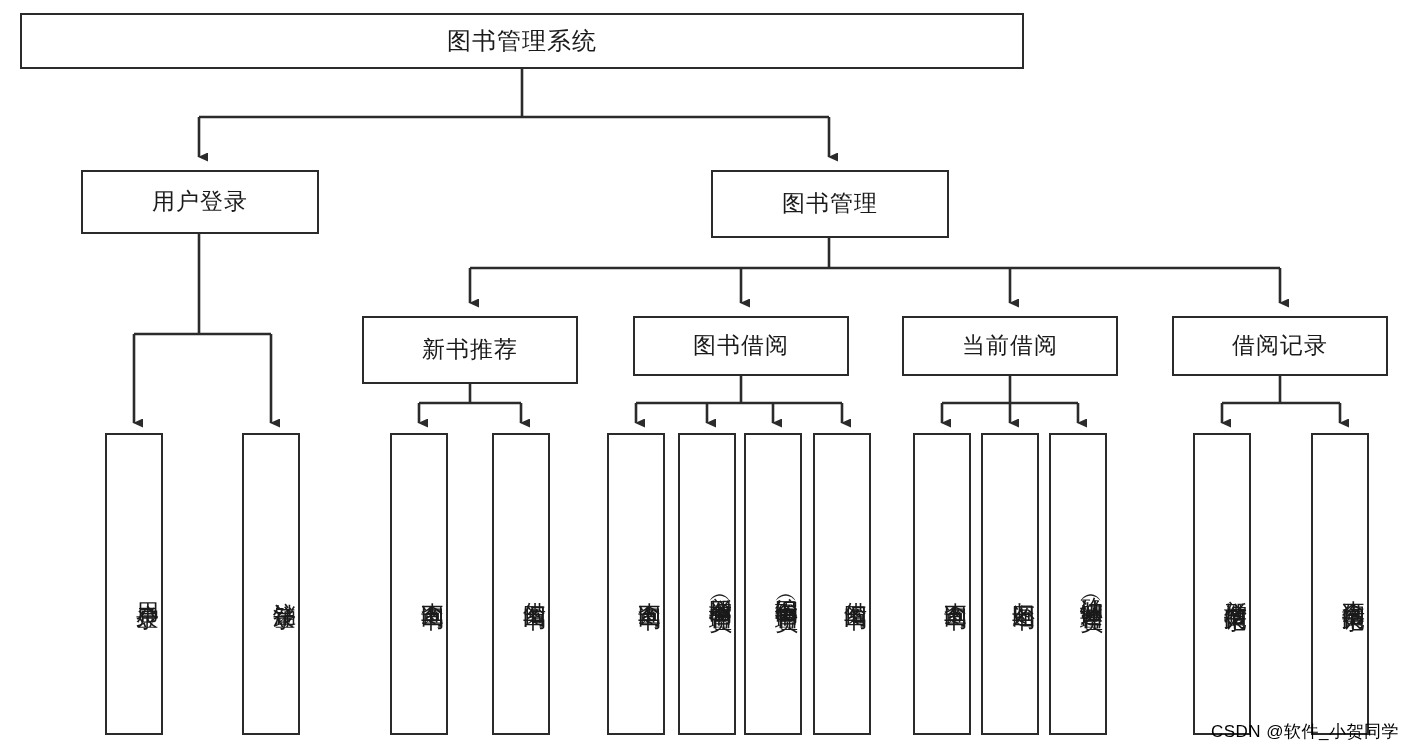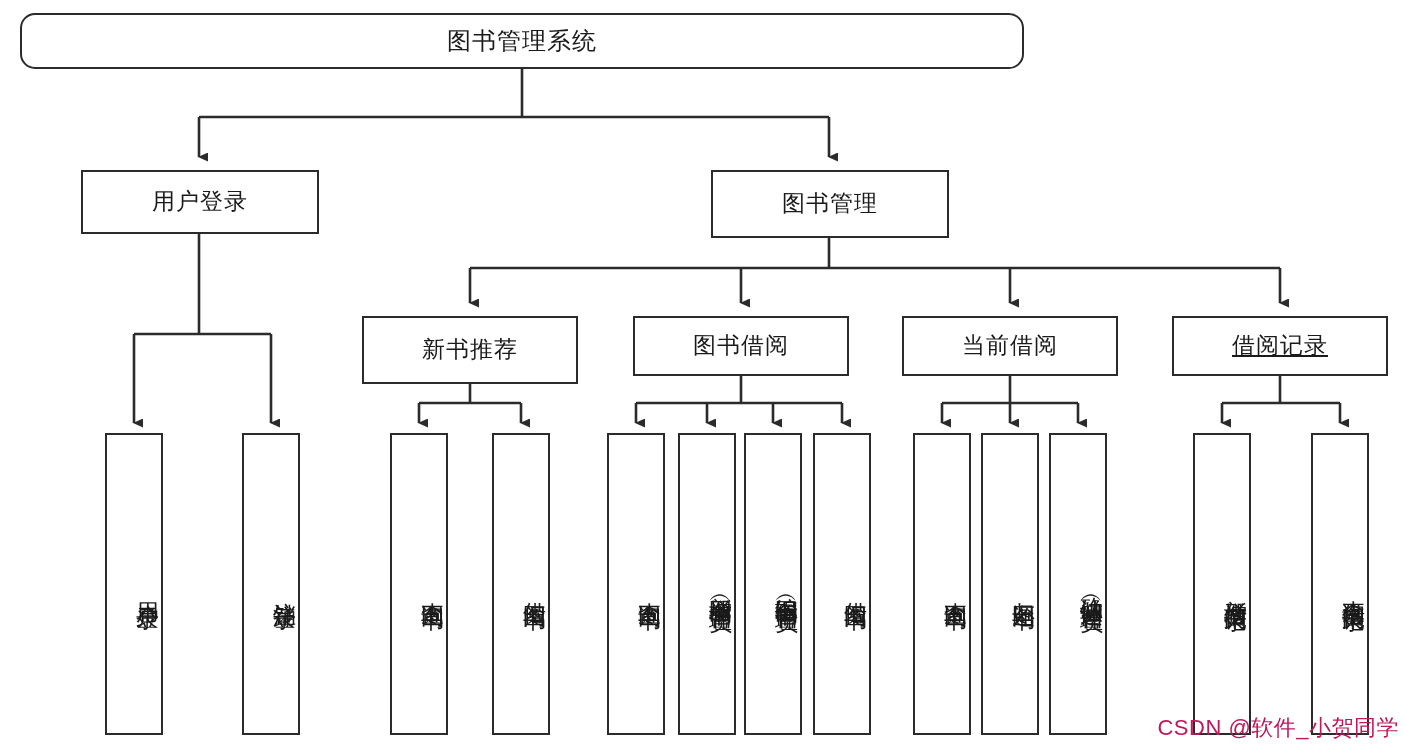--- a/index.html
+++ b/index.html
@@ -36,21 +36,20 @@
     color: #1a1a1a;
   }
   .node-h {
     font-size: 23px;
     letter-spacing: 1px;
     line-height: 1.1;
     white-space: nowrap;
   }
   .node-root {
     font-size: 24px;
-    border-radius: 15px;
   }
   .node-v {
     font-size: 23px;
     writing-mode: vertical-rl;
     text-orientation: upright;
     line-height: 1.18;
     letter-spacing: 2px;
     align-items: flex-start;
     justify-content: center;
     padding-top: 8px;
@@ -58,22 +57,22 @@
   }
   .node-v > span {
     writing-mode: vertical-rl;
     text-orientation: upright;
     display: block;
   }
   .watermark {
     position: absolute;
     right: 6px;
     bottom: 4px;
-    font-size: 22px;
-    color: #be185d;
+    font-size: 17px;
+    color: #000000;
     white-space: nowrap;
     letter-spacing: 0.5px;
   }
 </style>
 </head>
 <body>
 
 <div id="diagram-root">
 
   <svg id="edge-layer" viewBox="0 0 1405 747" width="1405" height="747">
@@ -139,21 +138,21 @@
 
   <div class="node node-h" style="left:362px; top:316px; width:216px; height:68px;">
     <span>新书推荐</span>
   </div>
   <div class="node node-h" style="left:902px; top:316px; width:216px; height:60px;">
     <span>当前借阅</span>
   </div>
   <div class="node node-h" style="left:633px; top:316px; width:216px; height:60px;">
     <span>图书借阅</span>
   </div>
-  <div class="node node-h" style="left:1172px; top:316px; width:216px; height:60px;text-decoration:underline;">
+  <div class="node node-h" style="left:1172px; top:316px; width:216px; height:60px;">
     <span>借阅记录</span>
   </div>
 
   <div class="node node-v" style="left:105px; top:433px; width:58px; height:302px;">
     <span>用户登录</span>
   </div>
   <div class="node node-v" style="left:242px; top:433px; width:58px; height:302px;">
     <span>注销登录</span>
   </div>
 

